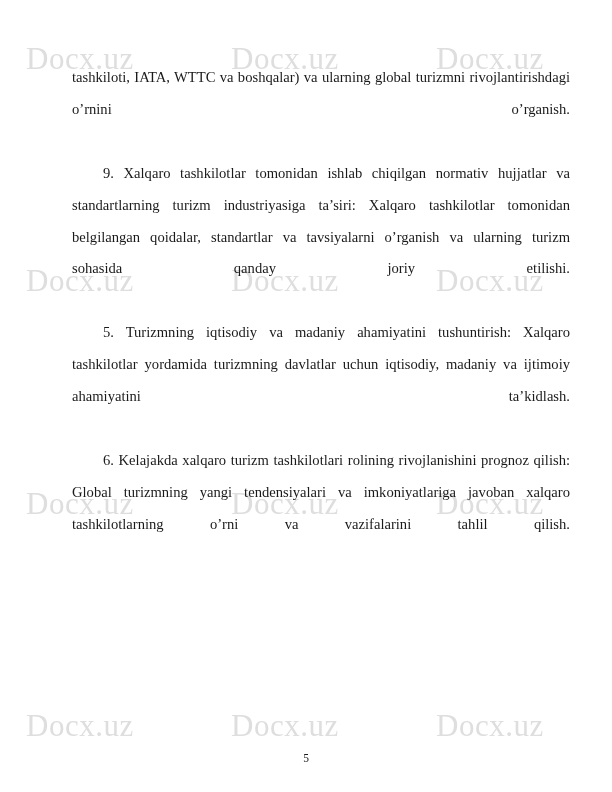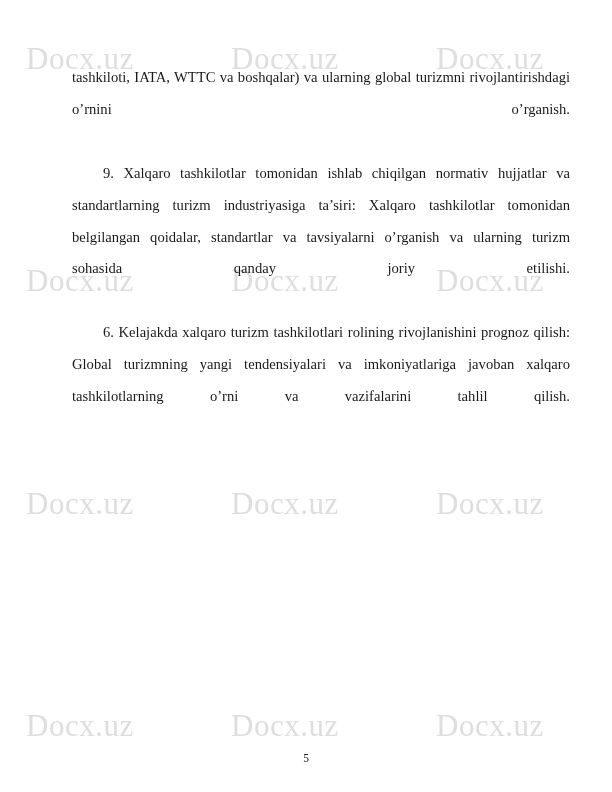--- a/index.html
+++ b/index.html
@@ -116,16 +116,17 @@
       <span class="wm" style="left: 26px; color: rgb(222, 222, 222);">Docx.uz</span>
       <span class="wm" style="left: 231px; color: rgb(222, 222, 222);">Docx.uz</span>
       <span class="wm" style="left: 436px; color: rgb(222, 222, 222);">Docx.uz</span>
     </div>
   </div>
 
 <div id="page">
   <div id="body-text">
       <p class="para noindent" id="p-continuation"><span>tashkiloti, IATA, WTTC va boshqalar) va ularning global turizmni rivojlantirishdagi o’rnini o’rganish.</span></p>
       <p class="para" id="p-item-4"><span>9. Xalqaro tashkilotlar tomonidan ishlab chiqilgan normativ hujjatlar va standartlarning turizm industriyasiga ta’siri: Xalqaro tashkilotlar tomonidan belgilangan qoidalar, standartlar va tavsiyalarni o’rganish va ularning turizm sohasida qanday joriy etilishi.</span></p>
+      <p class="para" id="p-item-5"><span>5. Turizmning iqtisodiy va madaniy ahamiyatini tushuntirish: Xalqaro tashkilotlar yordamida turizmning davlatlar uchun iqtisodiy, madaniy va ijtimoiy ahamiyatini ta’kidlash.</span></p>
       <p class="para" id="p-item-6"><span>6. Kelajakda xalqaro turizm tashkilotlari rolining rivojlanishini prognoz qilish: Global turizmning yangi tendensiyalari va imkoniyatlariga javoban xalqaro tashkilotlarning o’rni va vazifalarini tahlil qilish.</span></p>
     </div>
   <div id="page-number">5</div>
 </div>
 
 </body></html>

